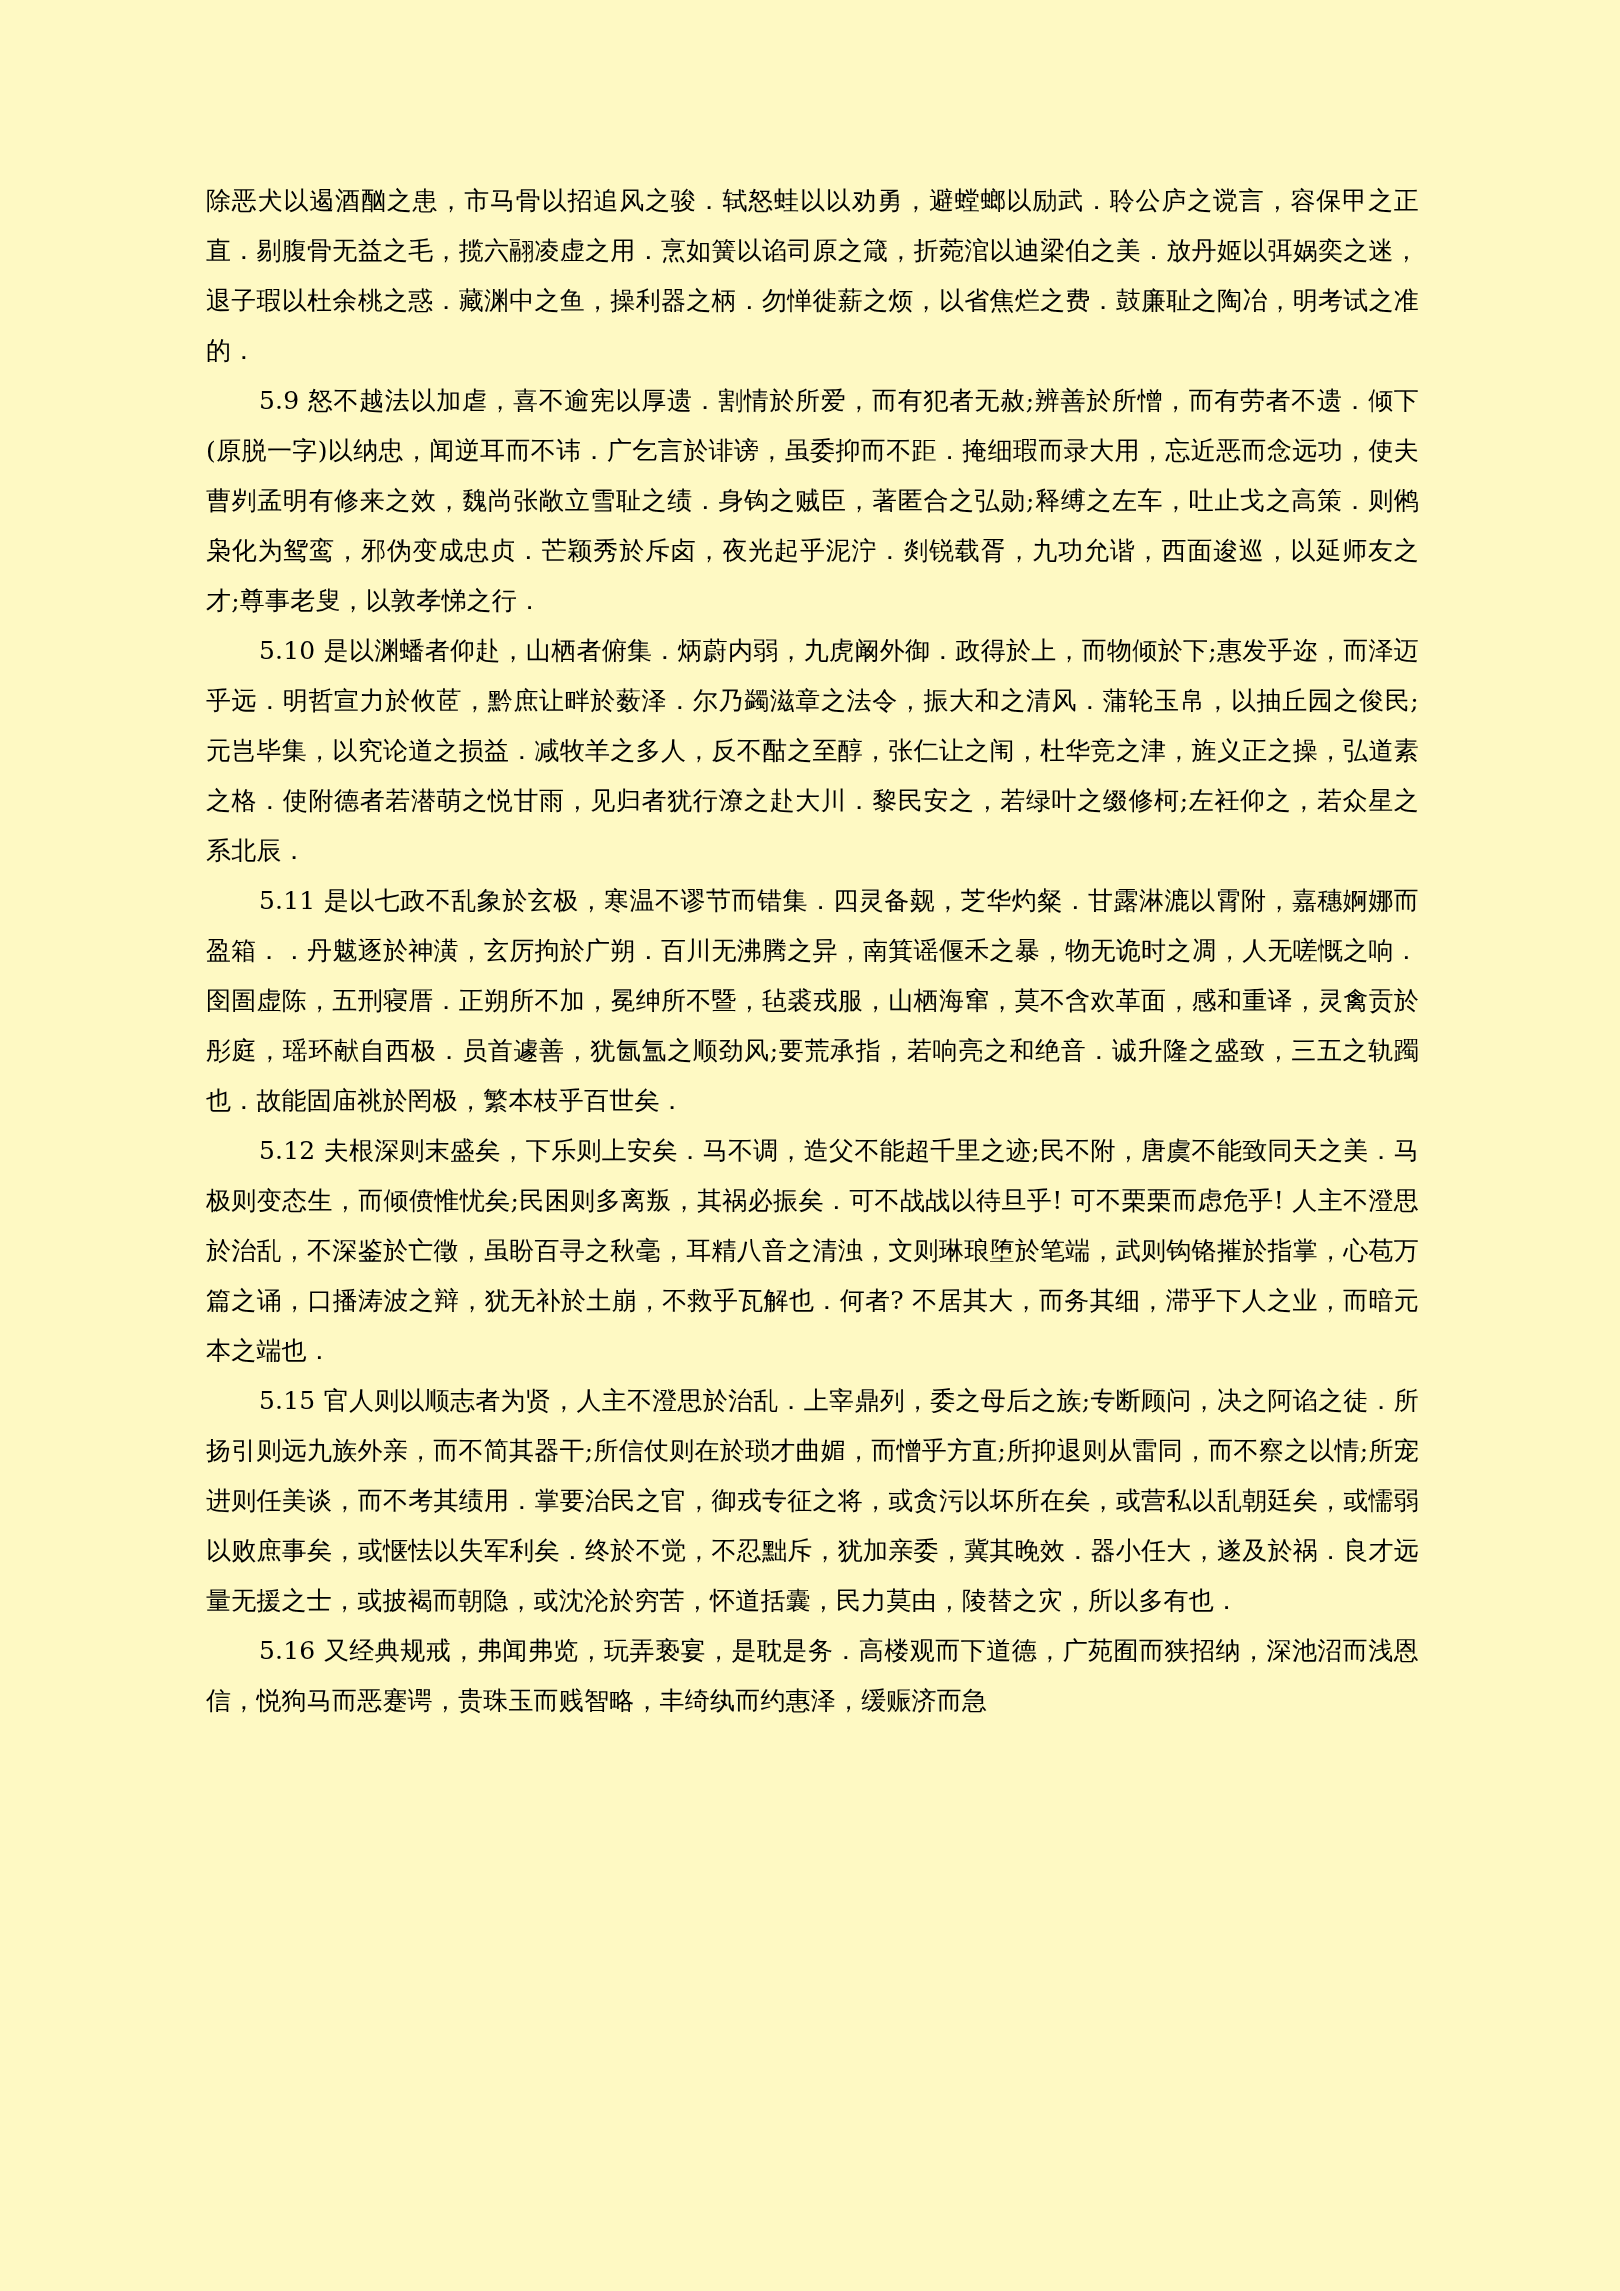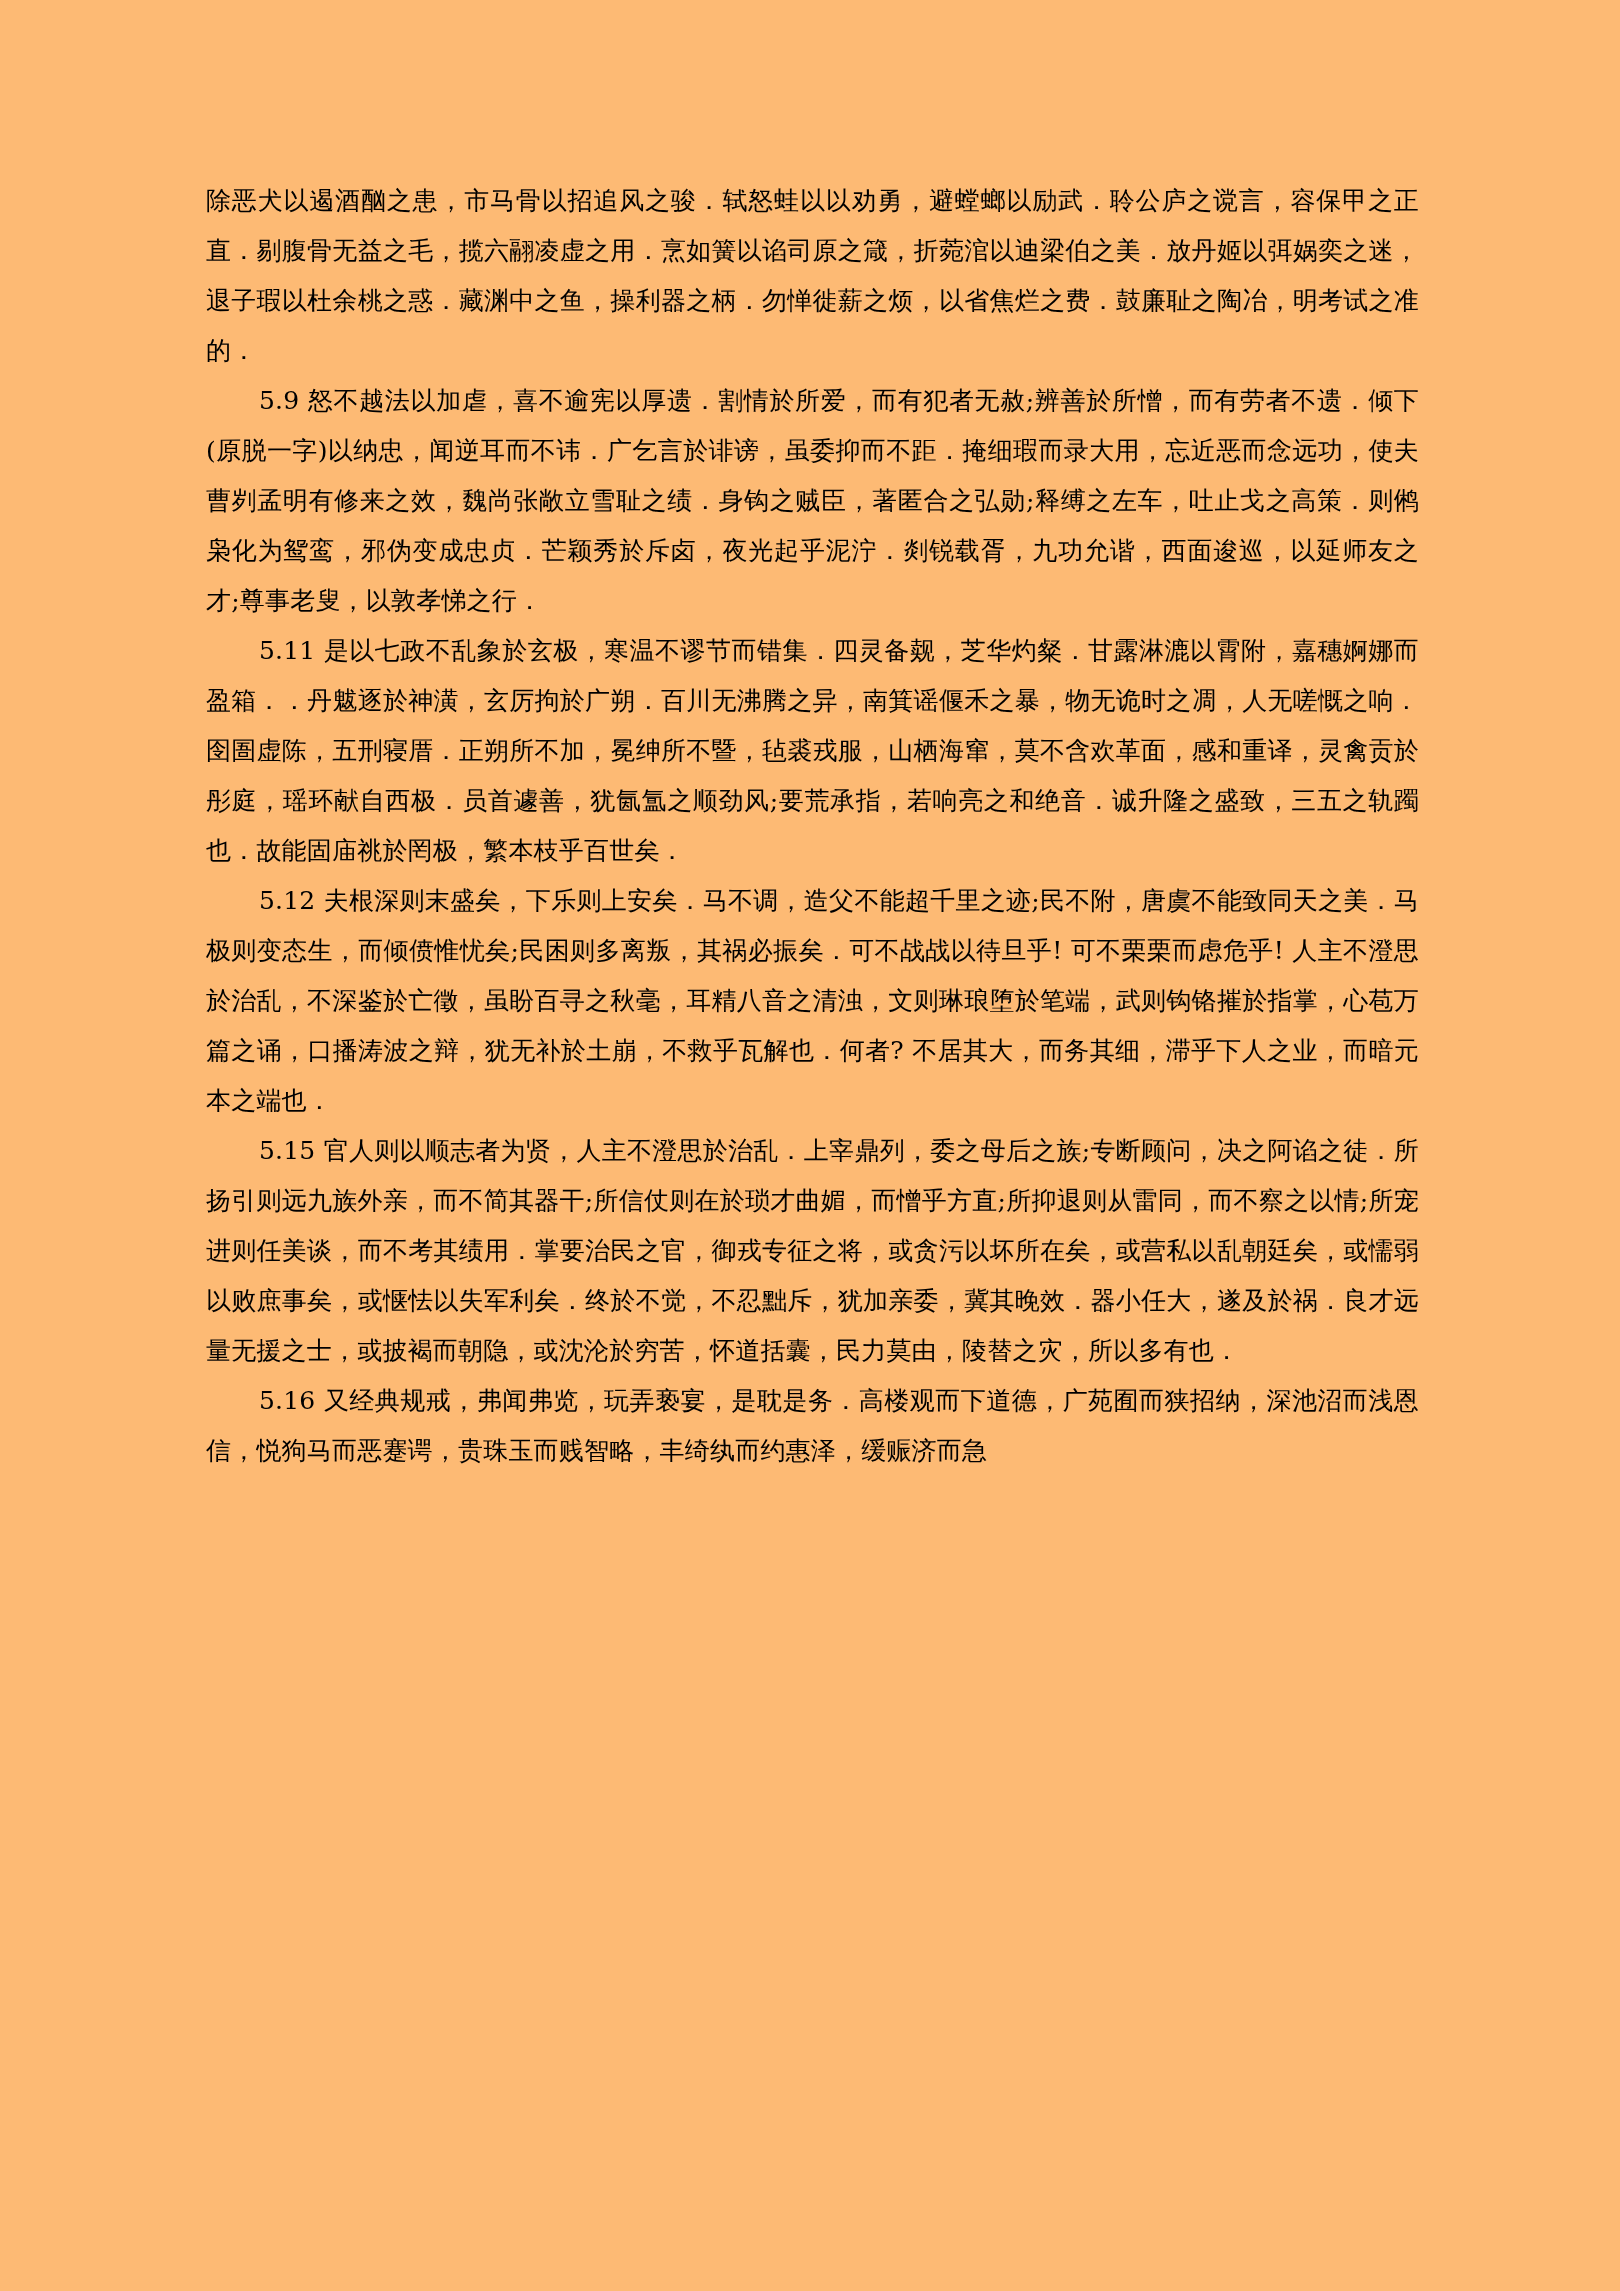--- a/index.html
+++ b/index.html
@@ -3,21 +3,21 @@
 <meta charset="utf-8">
 <style>
   html, body {
     margin: 0;
     padding: 0;
     background: #ffffff;
   }
   .page {
     width: 1620px;
     height: 2292px;
-    background: #fdba74;
+    background: #fef9c3;
     position: relative;
     box-sizing: border-box;
     padding: 176px 201px 0 206px;
     font-family: "DejaVu Serif", "Liberation Serif", serif;
     color: #000000;
   }
   .body-text {
     font-size: 25px;
     line-height: 50px;
     text-align: justify;
@@ -44,20 +44,24 @@
 <div class="page">
   <div class="body-text">
 
     <p>除恶犬以遏酒酗之患，市马骨以招追风之骏．轼怒蛙以以劝勇，避螳螂以励武．聆公庐之谠言，容保甲之正直．剔腹骨无益之毛，揽六翮凌虚之用．烹如簧以谄司原之箴，折菀涫以迪梁伯之美．放丹姬以弭娲奕之迷，退子瑕以杜余桃之惑．藏渊中之鱼，操利器之柄．勿惮徙薪之烦，以省焦烂之费．鼓廉耻之陶冶，明考试之准的．</p>
 
     <p class="indent">
       <span class="sec">5.9</span>
       <span>怒不越法以加虐，喜不逾宪以厚遗．割情於所爱，而有犯者无赦;辨善於所憎，而有劳者不遗．倾下(原脱一字)以纳忠，闻逆耳而不讳．广乞言於诽谤，虽委抑而不距．掩细瑕而录大用，忘近恶而念远功，使夫曹刿孟明有修来之效，魏尚张敞立雪耻之绩．身钩之贼臣，著匿合之弘勋;释缚之左车，吐止戈之高策．则鸺枭化为鸳鸾，邪伪变成忠贞．芒颖秀於斥卤，夜光起乎泥泞．剡锐载胥，九功允谐，西面逡巡，以延师友之才;尊事老叟，以敦孝悌之行．</span>
     </p>
 
+    <p class="indent">
+      <span class="sec">5.10</span>
+      <span>是以渊蟠者仰赴，山栖者俯集．炳蔚内弱，九虎阚外御．政得於上，而物倾於下;惠发乎迩，而泽迈乎远．明哲宣力於攸茝，黔庶让畔於薮泽．尔乃蠲滋章之法令，振大和之清风．蒲轮玉帛，以抽丘园之俊民;元岂毕集，以究论道之损益．减牧羊之多人，反不酤之至醇，张仁让之闱，杜华竞之津，旌义正之操，弘道素之格．使附德者若潜萌之悦甘雨，见归者犹行潦之赴大川．黎民安之，若绿叶之缀修柯;左衽仰之，若众星之系北辰．</span>
+    </p>
 
     <p class="indent">
       <span class="sec">5.11</span>
       <span>是以七政不乱象於玄极，寒温不谬节而错集．四灵备觌，芝华灼粲．甘露淋漉以霄附，嘉穗婀娜而盈箱．．丹魃逐於神潢，玄厉拘於广朔．百川无沸腾之异，南箕谣偃禾之暴，物无诡时之凋，人无嗟慨之响．囹圄虚陈，五刑寝厝．正朔所不加，冕绅所不暨，毡裘戎服，山栖海窜，莫不含欢革面，感和重译，灵禽贡於彤庭，瑶环献自西极．员首遽善，犹氤氲之顺劲风;要荒承指，若响亮之和绝音．诚升隆之盛致，三五之轨躅也．故能固庙祧於罔极，繁本枝乎百世矣．</span>
     </p>
 
     <p class="indent">
       <span class="sec">5.12</span>
       <span>夫根深则末盛矣，下乐则上安矣．马不调，造父不能超千里之迹;民不附，唐虞不能致同天之美．马极则变态生，而倾偾惟忧矣;民困则多离叛，其祸必振矣．可不战战以待旦乎! 可不栗栗而虑危乎! 人主不澄思於治乱，不深鉴於亡徵，虽盼百寻之秋毫，耳精八音之清浊，文则琳琅堕於笔端，武则钩铬摧於指掌，心苞万篇之诵，口播涛波之辩，犹无补於土崩，不救乎瓦解也．何者? 不居其大，而务其细，滞乎下人之业，而暗元本之端也．</span>
     </p>

